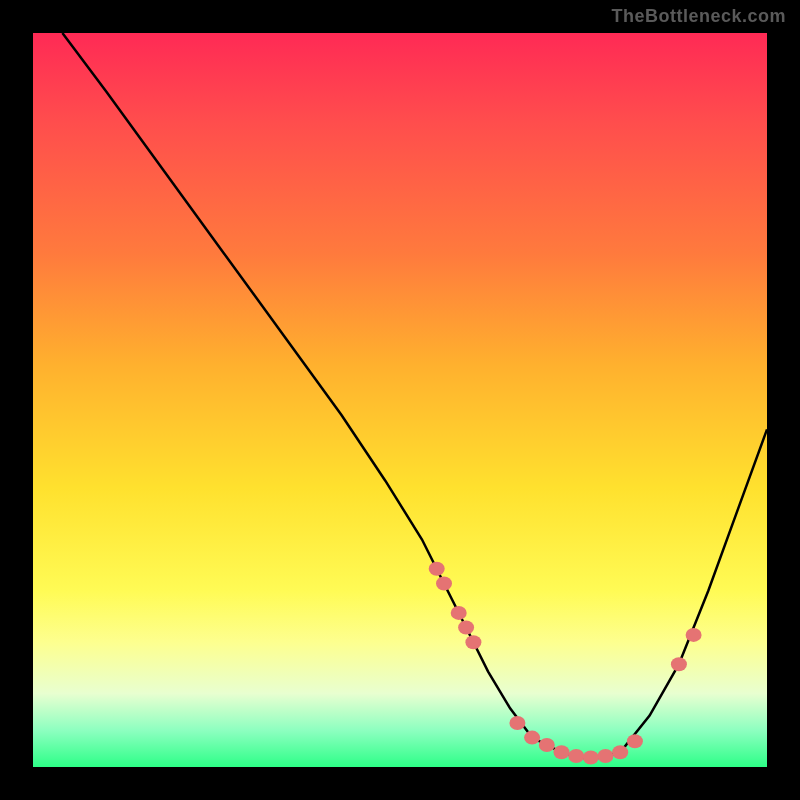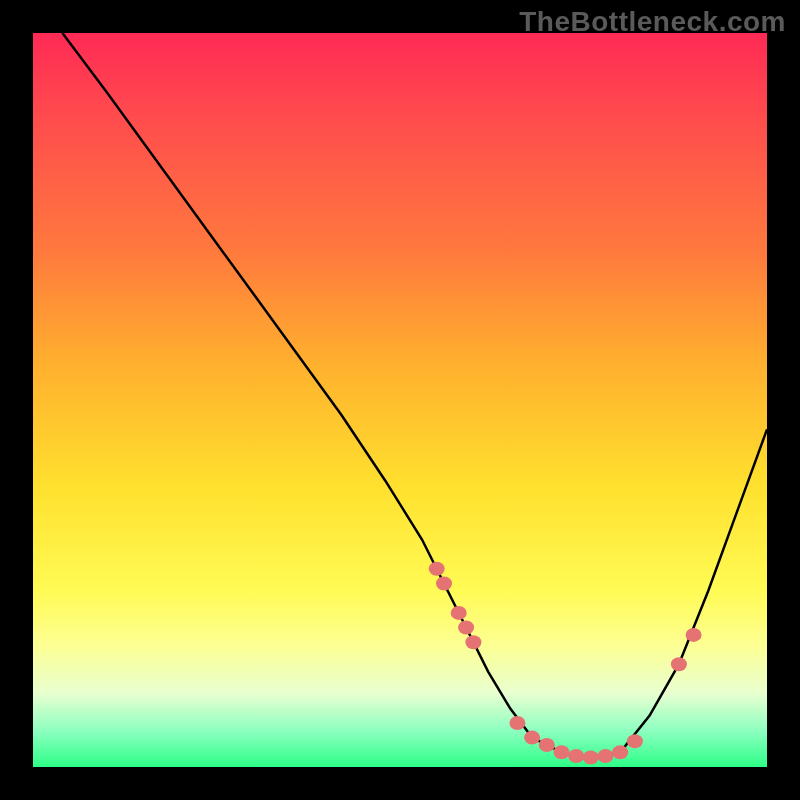--- a/index.html
+++ b/index.html
@@ -7,21 +7,21 @@
     width: 800px;
     height: 800px;
     background: #000;
     position: relative;
     font-family: Arial, sans-serif;
   }
   .watermark {
     position: absolute;
     top: 6px;
     right: 14px;
-    font-size: 28px;
+    font-size: 18px;
     font-weight: bold;
     color: #5a5a5a;
     z-index: 10;
     letter-spacing: 0.5px;
   }
   .plot {
     position: absolute;
     top: 33px;
     left: 33px;
     width: 734px;

